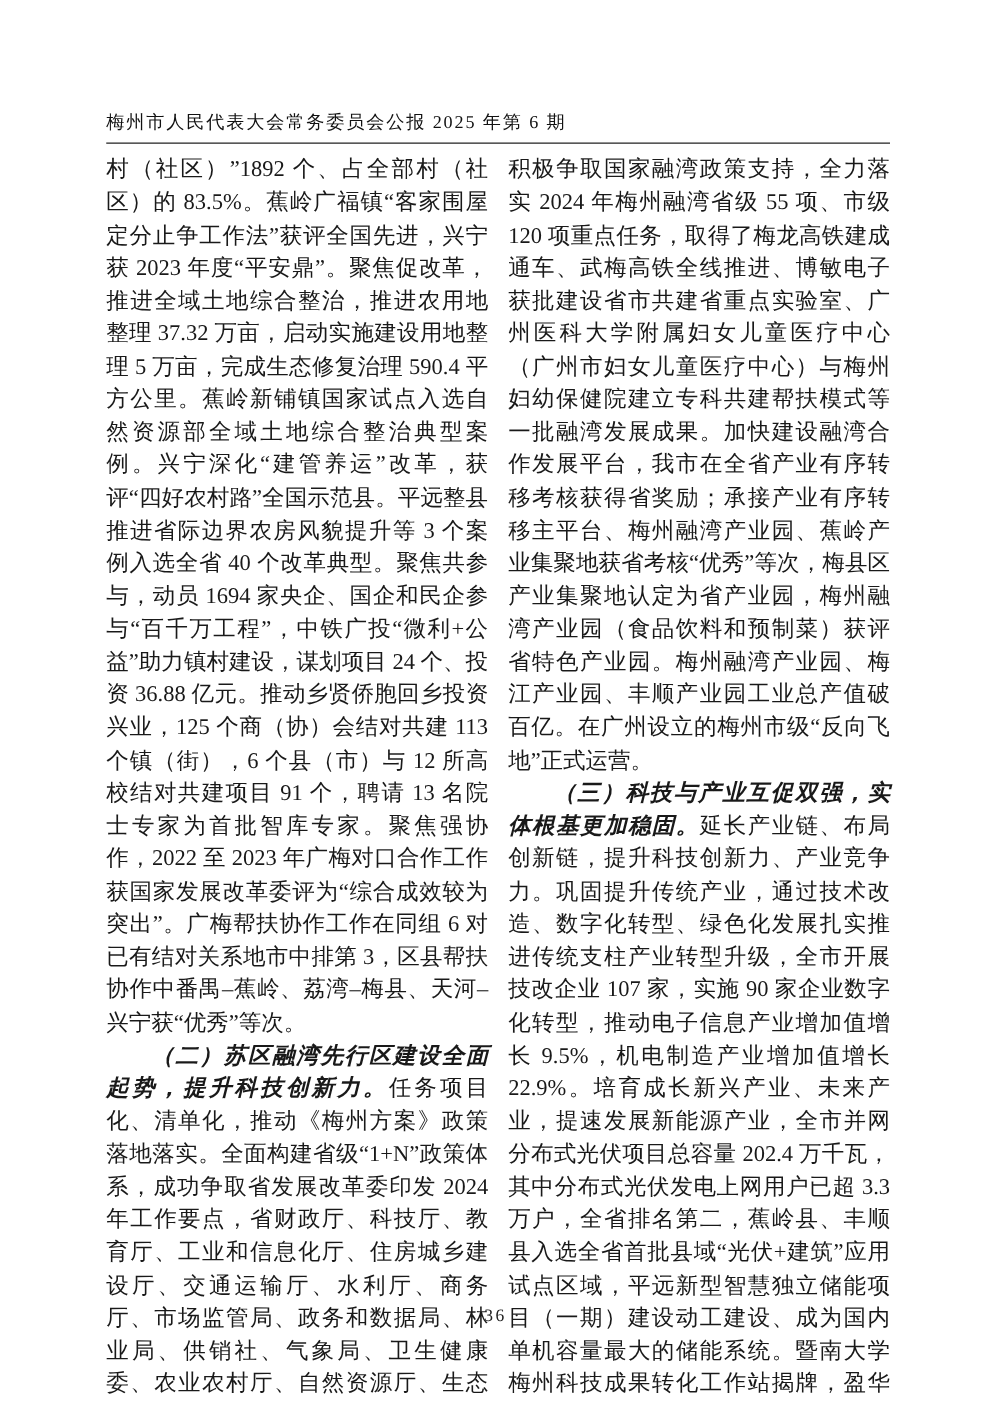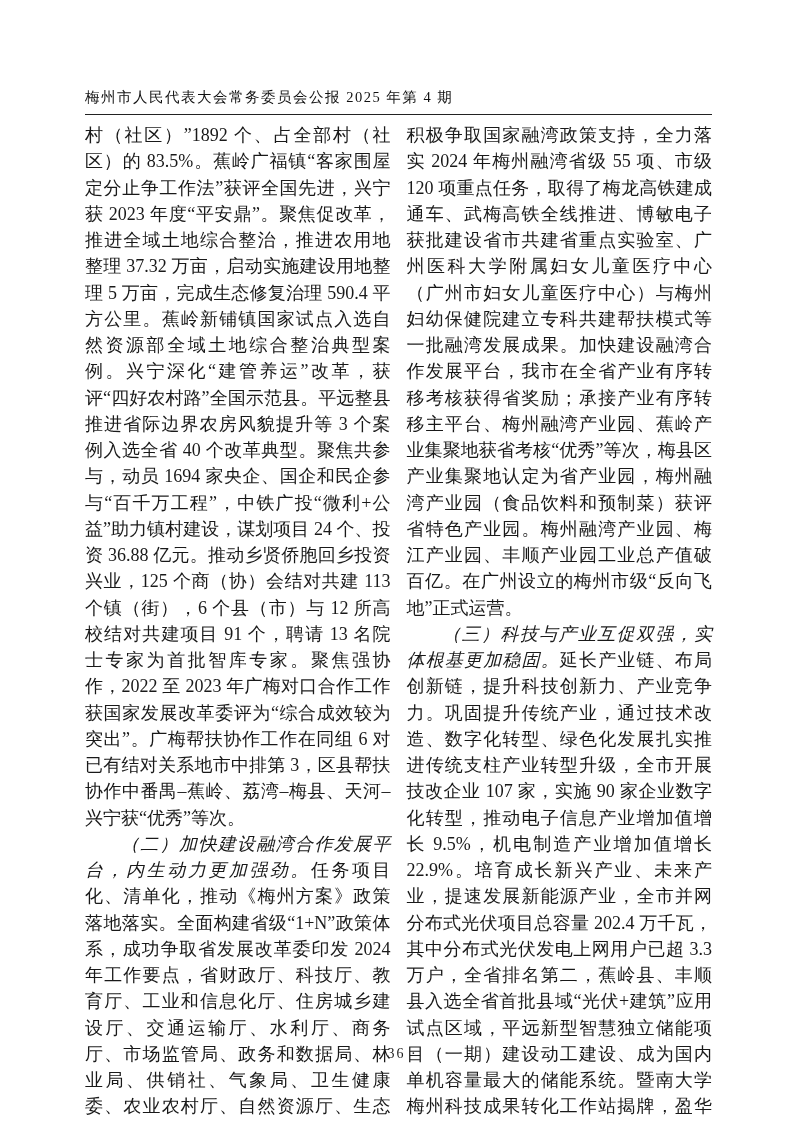--- a/index.html
+++ b/index.html
@@ -26,41 +26,41 @@
   }
   .column {
     width:306px;
     font-size:18px;
     line-height:26.25px;
     text-align:justify;
     text-justify:inter-ideograph;
   }
   .column p { margin:0; }
   .column p.indent { text-indent:2em; }
-  .run-kai { font-style:italic; }
+  .run-kai { font-style:italic;font-weight:bold; }
   .run-normal { font-style:normal; }
   .footer {
     position:absolute; top:1046px; left:0; right:0;
     text-align:center; font-size:14px; color:#222;
     letter-spacing:2px;
   }
 </style>
 </head>
 <body>
 
 <div class="page">
 
-  <div class="header">梅州市人民代表大会常务委员会公报  2025 年第 4 期</div>
+  <div class="header">梅州市人民代表大会常务委员会公报  2025 年第 6 期</div>
 
   <div class="header-rule"></div>
 
   <div class="content">
     <div class="column">
         <p><span class="run-normal">村（社区）”1892 个、占全部村（社区）的 83.5%。蕉岭广福镇“客家围屋定分止争工作法”获评全国先进，兴宁获 2023 年度“平安鼎”。聚焦促改革，推进全域土地综合整治，推进农用地整理 37.32 万亩，启动实施建设用地整理 5 万亩，完成生态修复治理 590.4 平方公里。蕉岭新铺镇国家试点入选自然资源部全域土地综合整治典型案例。兴宁深化“建管养运”改革，获评“四好农村路”全国示范县。平远整县推进省际边界农房风貌提升等 3 个案例入选全省 40 个改革典型。聚焦共参与，动员 1694 家央企、国企和民企参与“百千万工程”，中铁广投“微利+公益”助力镇村建设，谋划项目 24 个、投资 36.88 亿元。推动乡贤侨胞回乡投资兴业，125 个商（协）会结对共建 113 个镇（街），6 个县（市）与 12 所高校结对共建项目 91 个，聘请 13 名院士专家为首批智库专家。聚焦强协作，2022 至 2023 年广梅对口合作工作获国家发展改革委评为“综合成效较为突出”。广梅帮扶协作工作在同组 6 对已有结对关系地市中排第 3，区县帮扶协作中番禺–蕉岭、荔湾–梅县、天河–兴宁获“优秀”等次。</span></p>
-        <p class="indent"><span class="run-kai">（二）加快建设融湾合作发展平台，内生动力更加强劲。</span><span class="run-normal">任务项目化、清单化，推动《梅州方案》政策落地落实。全面构建省级“1+N”政策体系，成功争取省发展改革委印发 2024 年工作要点，省财政厅、科技厅、教育厅、工业和信息化厅、住房城乡建设厅、交通运输厅、水利厅、商务厅、市场监管局、政务和数据局、林业局、供销社、气象局、卫生健康委、农业农村厅、自然资源厅、生态环境厅等 17 个省直单位印发支持梅州融湾配套措施，出台了设立梅州融湾专项资金等一系列含金量高的支持政策。扎实推进融湾重点任务落地，建立常态化向上沟通对接机制，市主要领导带头赴国家和省有关单位沟通对接，</span></p>
+        <p class="indent"><span class="run-kai">（二）苏区融湾先行区建设全面起势，提升科技创新力。</span><span class="run-normal">任务项目化、清单化，推动《梅州方案》政策落地落实。全面构建省级“1+N”政策体系，成功争取省发展改革委印发 2024 年工作要点，省财政厅、科技厅、教育厅、工业和信息化厅、住房城乡建设厅、交通运输厅、水利厅、商务厅、市场监管局、政务和数据局、林业局、供销社、气象局、卫生健康委、农业农村厅、自然资源厅、生态环境厅等 17 个省直单位印发支持梅州融湾配套措施，出台了设立梅州融湾专项资金等一系列含金量高的支持政策。扎实推进融湾重点任务落地，建立常态化向上沟通对接机制，市主要领导带头赴国家和省有关单位沟通对接，</span></p>
       </div>
     <div class="column">
         <p><span class="run-normal">积极争取国家融湾政策支持，全力落实 2024 年梅州融湾省级 55 项、市级 120 项重点任务，取得了梅龙高铁建成通车、武梅高铁全线推进、博敏电子获批建设省市共建省重点实验室、广州医科大学附属妇女儿童医疗中心（广州市妇女儿童医疗中心）与梅州妇幼保健院建立专科共建帮扶模式等一批融湾发展成果。加快建设融湾合作发展平台，我市在全省产业有序转移考核获得省奖励；承接产业有序转移主平台、梅州融湾产业园、蕉岭产业集聚地获省考核“优秀”等次，梅县区产业集聚地认定为省产业园，梅州融湾产业园（食品饮料和预制菜）获评省特色产业园。梅州融湾产业园、梅江产业园、丰顺产业园工业总产值破百亿。在广州设立的梅州市级“反向飞地”正式运营。</span></p>
         <p class="indent"><span class="run-kai">（三）科技与产业互促双强，实体根基更加稳固。</span><span class="run-normal">延长产业链、布局创新链，提升科技创新力、产业竞争力。巩固提升传统产业，通过技术改造、数字化转型、绿色化发展扎实推进传统支柱产业转型升级，全市开展技改企业 107 家，实施 90 家企业数字化转型，推动电子信息产业增加值增长 9.5%，机电制造产业增加值增长 22.9%。培育成长新兴产业、未来产业，提速发展新能源产业，全市并网分布式光伏项目总容量 202.4 万千瓦，其中分布式光伏发电上网用户已超 3.3 万户，全省排名第二，蕉岭县、丰顺县入选全省首批县域“光伏+建筑”应用试点区域，平远新型智慧独立储能项目（一期）建设动工建设、成为国内单机容量最大的储能系统。暨南大学梅州科技成果转化工作站揭牌，盈华科技获批设立省科技专家工作站，华清园科技梅片提纯技术全国领先。前瞻布局低空经济，成功举办行业无人机应用技能大赛和低空经济产业发展研讨会，加强植保无人机、空中救援、无人机巡视（检）、无人机航拍等</span></p>
       </div>
   </div>
 
   <div class="footer">· 36 ·</div>
 
 </div>

